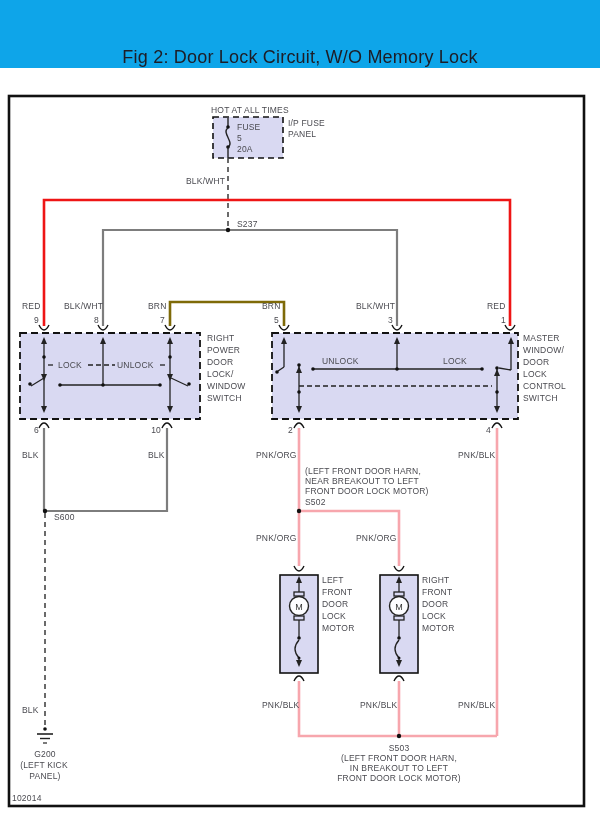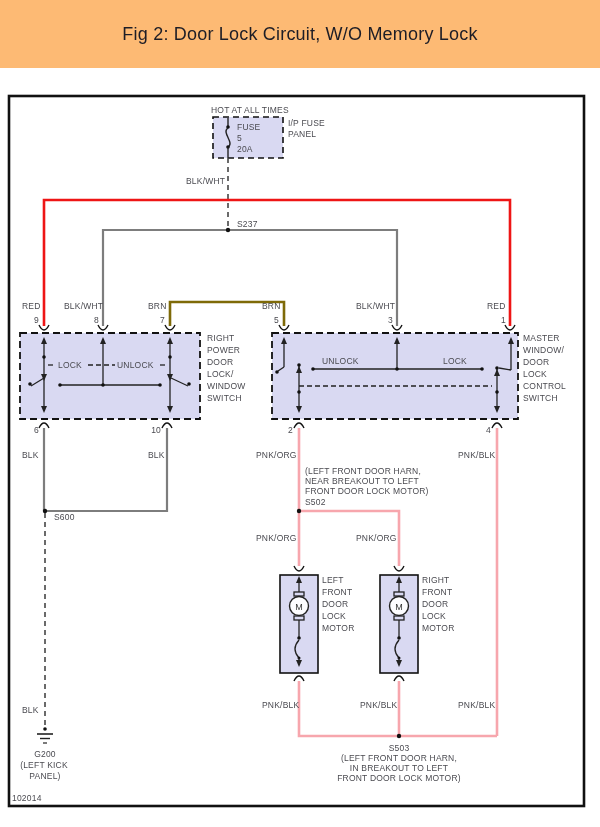--- a/index.html
+++ b/index.html
@@ -11,21 +11,21 @@
   svg text.mtr{font-size:9px;fill:#333;}
   .thin{stroke:#222;stroke-width:1.3;fill:none;}
   .sym{stroke:#222;stroke-width:1.4;fill:none;}
   .conn{stroke:#111;stroke-width:1.4;fill:none;}
   .dot{fill:#111;}
   .arr{fill:#222;}
 </style>
 </head>
 <body>
 
-<div class="header" style="background:#fdba74;">
+<div class="header" style="background:#0ea5e9;align-items:flex-end;">
   <div class="title">Fig 2: Door Lock Circuit, W/O Memory Lock</div>
 </div>
 
 <svg width="600" height="827" viewBox="0 0 600 827">
 
   <rect x="9" y="96" width="575" height="710" fill="none" stroke="#111" stroke-width="2.6"></rect>
 
   <g>
     <text x="211" y="113">HOT AT ALL TIMES</text>
     <rect x="213" y="117" width="70" height="41" stroke="#111" stroke-width="1.6" stroke-dasharray="6 4" fill="#d9d9f2"></rect>

